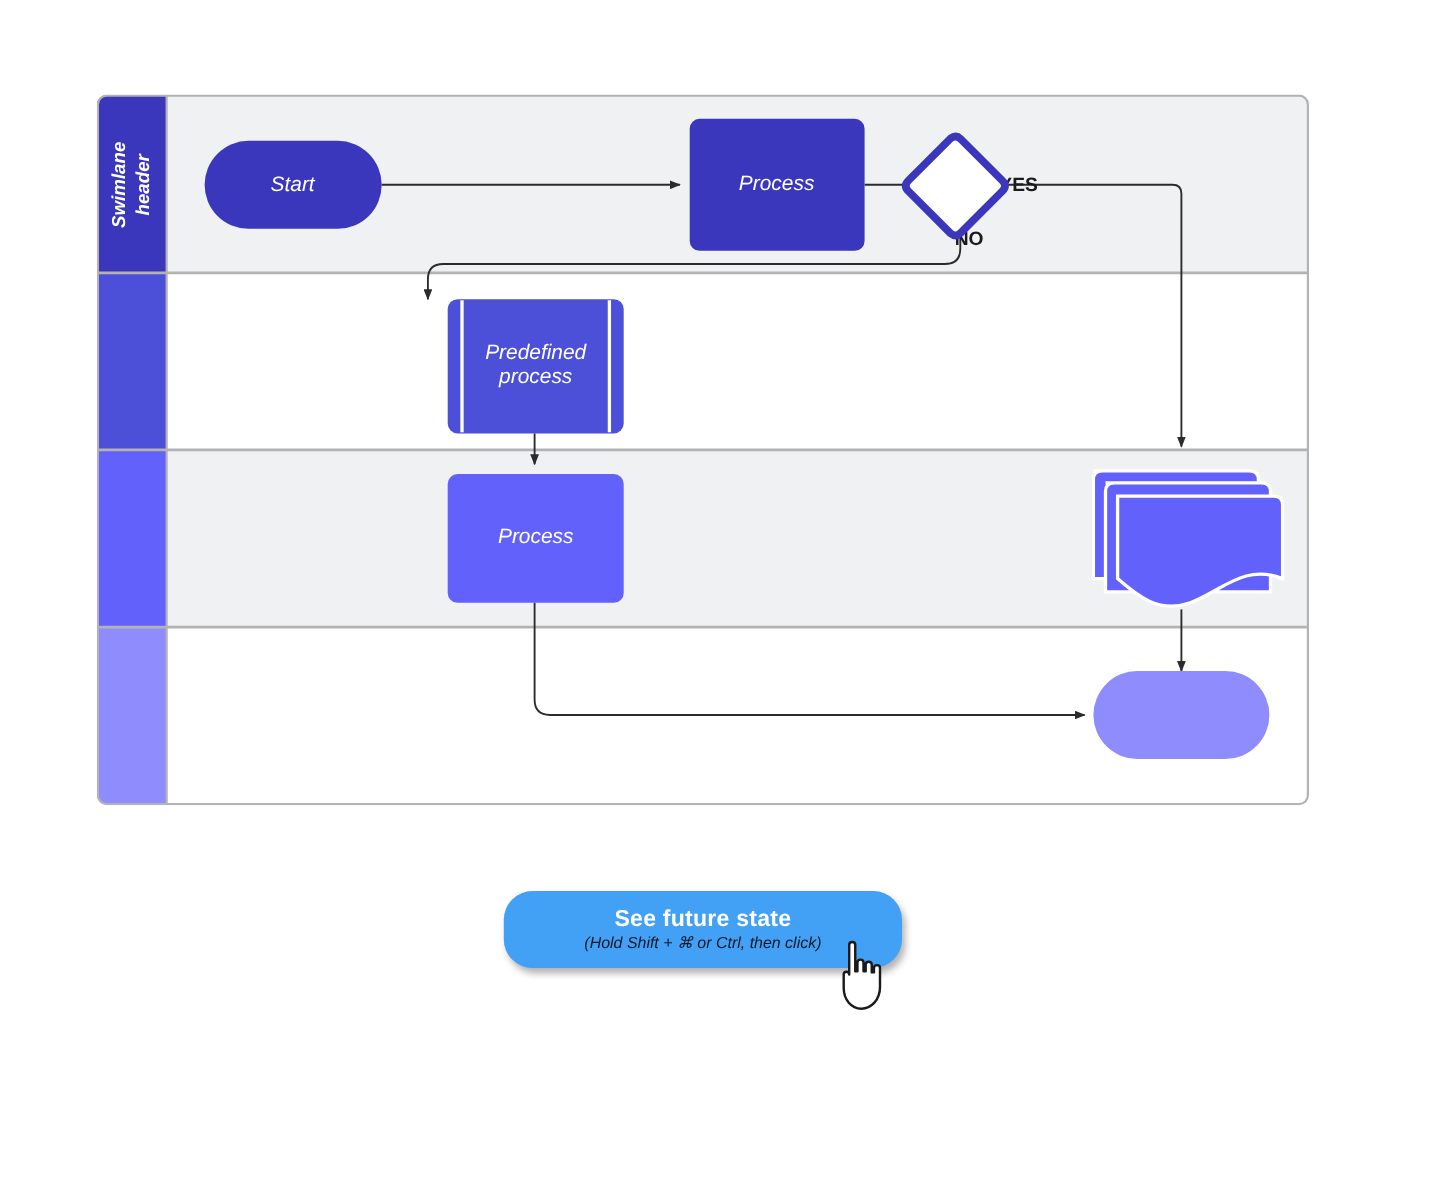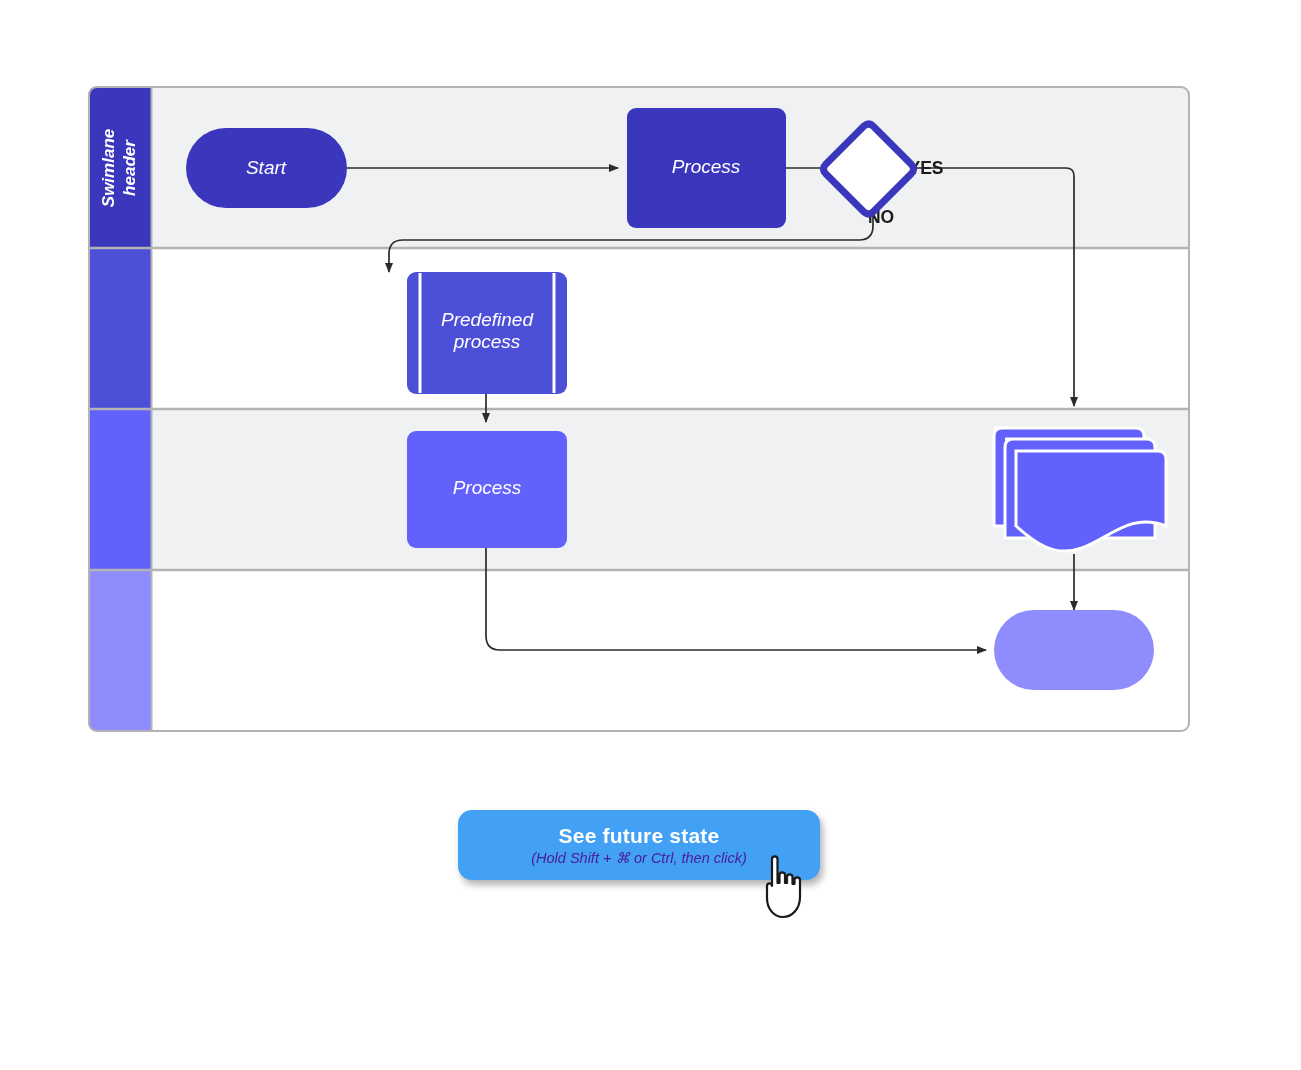--- a/index.html
+++ b/index.html
@@ -37,41 +37,41 @@
     width: 362px;
     height: 78px;
   }
 
   .future-state-button {
     position: absolute;
     left: 0; top: 0;
     width: 362px;
     height: 70px;
     background: #42a0f5;
-    border-radius: 14px;
+    border-radius: 26px;
     box-shadow: 3px 5px 7px rgba(0,0,0,0.30);
     display: flex;
     flex-direction: column;
     align-items: center;
     justify-content: center;
     cursor: pointer;
     box-sizing: border-box;
     border: none;
     padding: 0;
   }
   .future-state-button .btn-title {
     color: #ffffff;
     font-size: 21px;
     font-weight: bold;
     line-height: 25px;
     letter-spacing: 0.2px;
     font-family: "Liberation Sans", sans-serif;
   }
   .future-state-button .btn-sub {
-    color: #4c1d95;
+    color: #0f172a;
     font-size: 14.5px;
     font-style: italic;
     line-height: 19px;
     margin-top: 1px;
     font-family: "Liberation Sans", sans-serif;
   }
 
   .cursor-layer {
     position: absolute;
     left: 300px;

